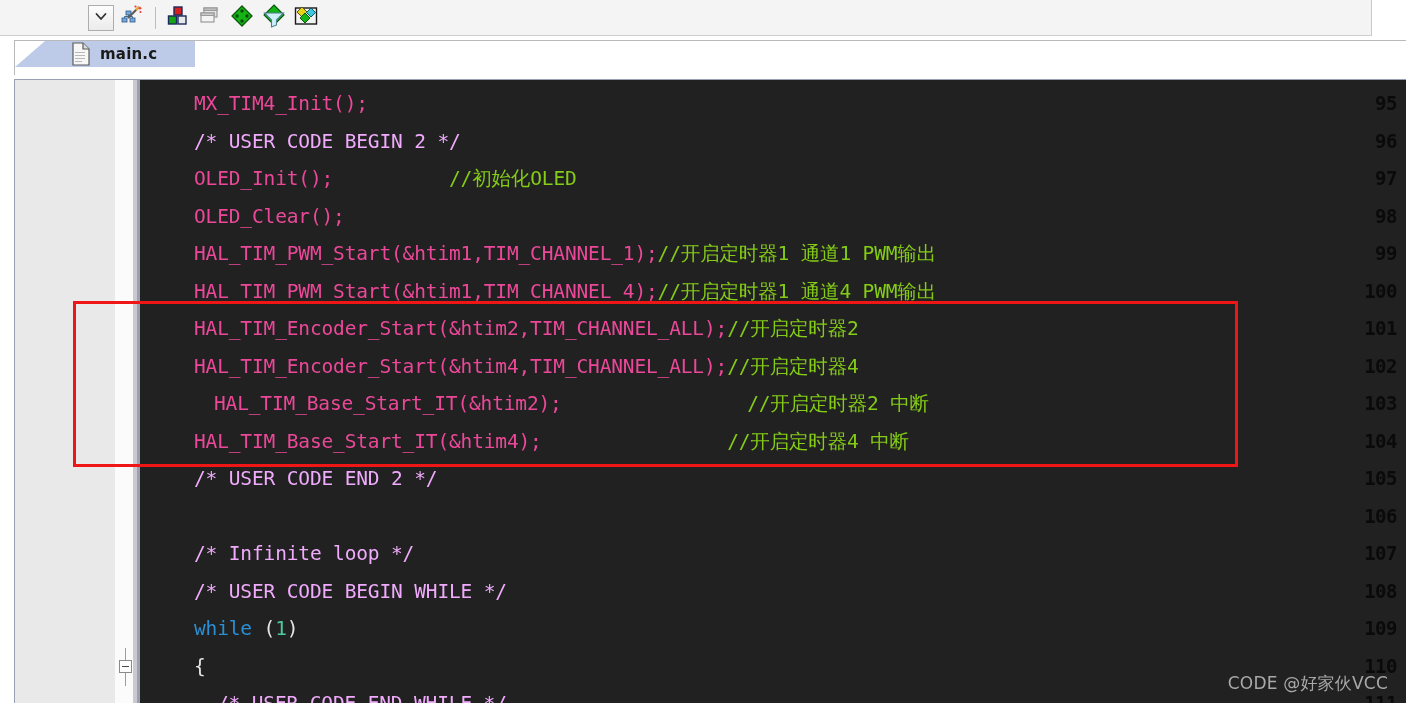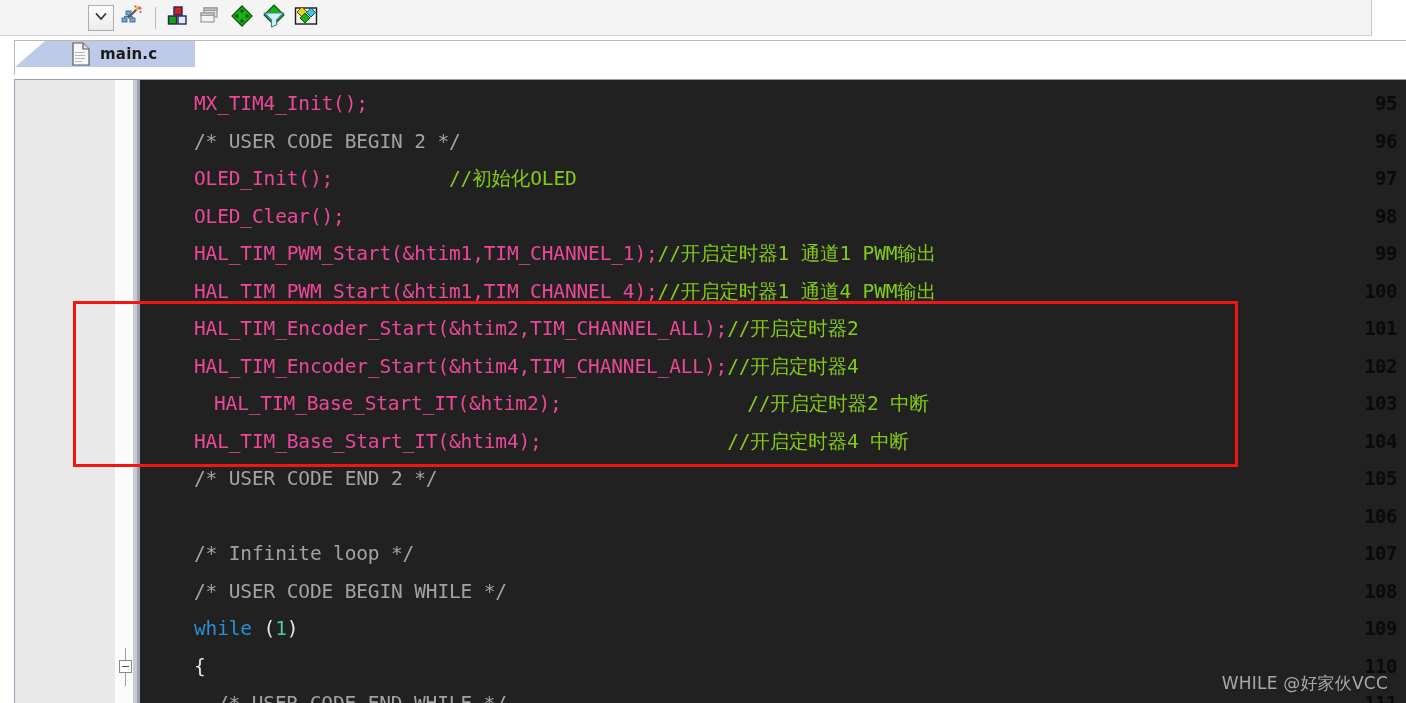--- a/index.html
+++ b/index.html
@@ -115,21 +115,21 @@
   }
   .codeline {
     position: absolute; left: 0; top: 0; white-space: pre;
     font-family: "DejaVu Sans Mono", "Liberation Mono", monospace;
     font-size: 19.5px; line-height: 37.5px;
     color: #e3e3e3;
     padding-left: 54px;
     letter-spacing: -0.15px;
   }
   .tok-plain   { color: #ec4899; }
-  .tok-block   { color: #a3a3a3; }
+  .tok-block   { color: #f0abfc; }
   .tok-line    { color: #84cc16; }
   .tok-kw      { color: #2a8fd4; font-weight: 400; }
   .tok-num     { color: #4fc9a0; }
   .tok-punct   { color: #e6e6e6; }
 
   
   .fold {
     position: absolute; left: 104px; width: 14px; height: 100%;
   }
   .fold-line-top, .fold-line-bot {
@@ -358,16 +358,16 @@
           <div class="codeline" style="left: 125px; padding-left: 54px;"><span class="tok-punct">{</span></div>
         </div>
         <div class="row" style="top: 605px;">
           <div class="lineno">111</div>
           <div class="codeline" style="left: 125px; padding-left: 77px;"><span class="tok-block">/* USER CODE END WHILE */</span></div>
         </div>
       </div>
 
     <div class="redbox" style="left:58px; top:221px; width:1165px; height:166px;"></div>
 
-    <div class="watermark">WHILE @好家伙VCC</div>
+    <div class="watermark">CODE @好家伙VCC</div>
   </div>
 
 </div>
 
 </body></html>

